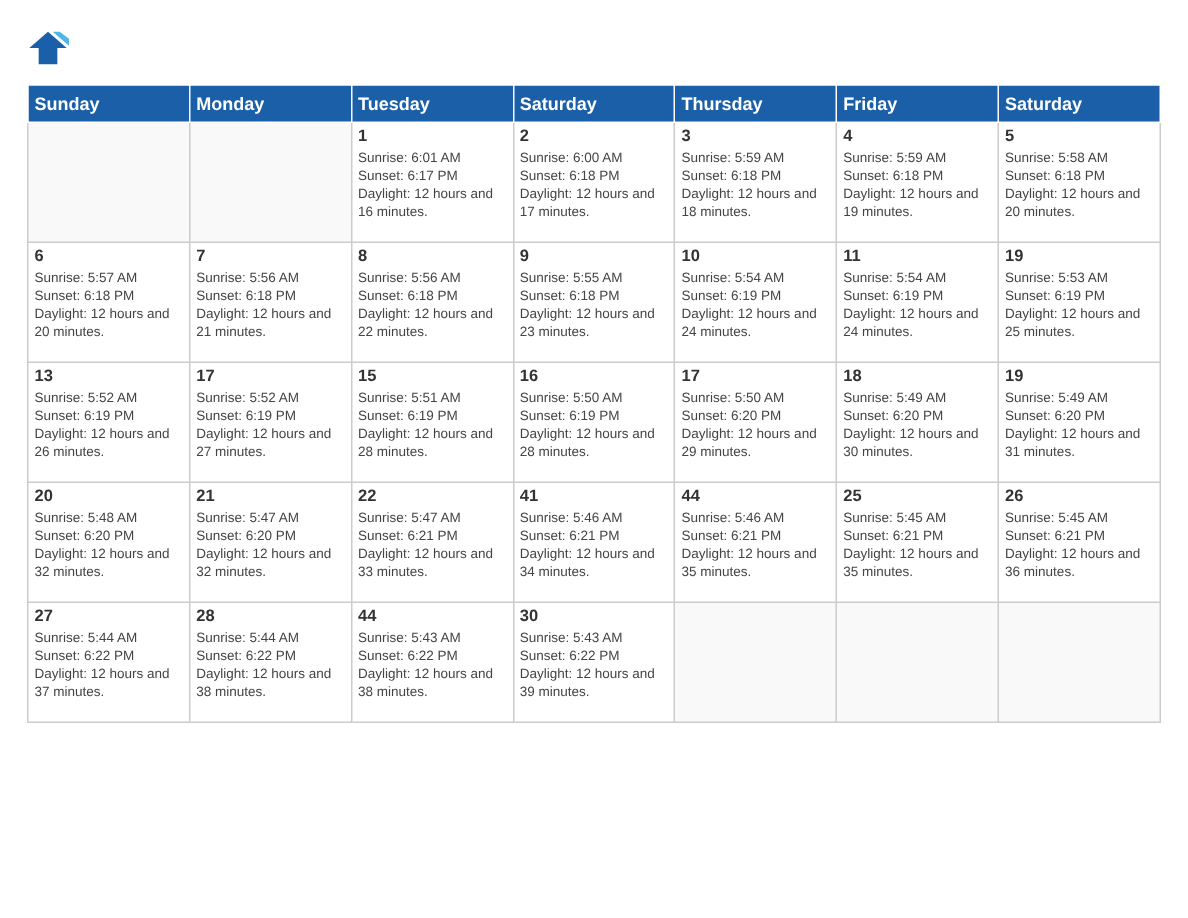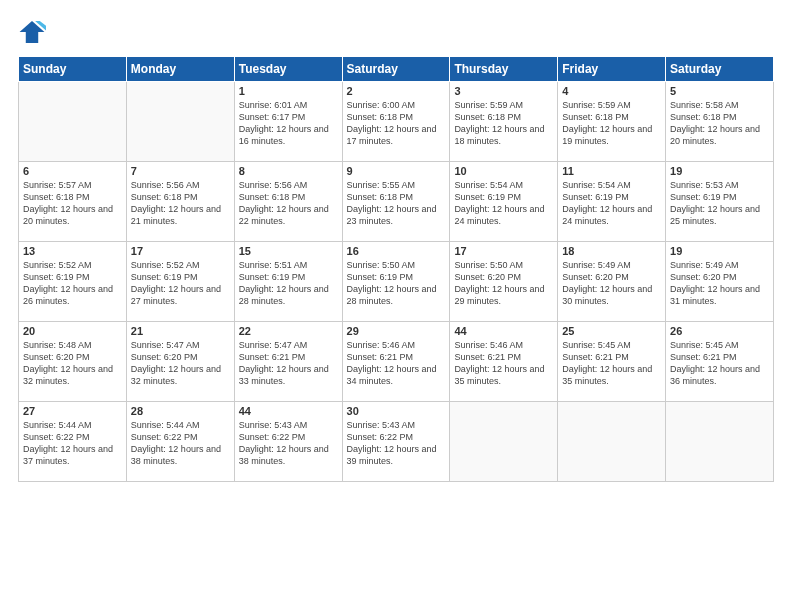--- a/index.html
+++ b/index.html
@@ -267,21 +267,21 @@
 Sunset: 6:20 PM
 Daylight: 12 hours and 32 minutes.</div>
           </td>
           <td>
             <span class="day-num">22</span>
             <div class="day-info">Sunrise: 5:47 AM
 Sunset: 6:21 PM
 Daylight: 12 hours and 33 minutes.</div>
           </td>
           <td>
-            <span class="day-num">29</span>
+            <span class="day-num">41</span>
             <div class="day-info">Sunrise: 5:46 AM
 Sunset: 6:21 PM
 Daylight: 12 hours and 34 minutes.</div>
           </td>
           <td>
             <span class="day-num">44</span>
             <div class="day-info">Sunrise: 5:46 AM
 Sunset: 6:21 PM
 Daylight: 12 hours and 35 minutes.</div>
           </td>

